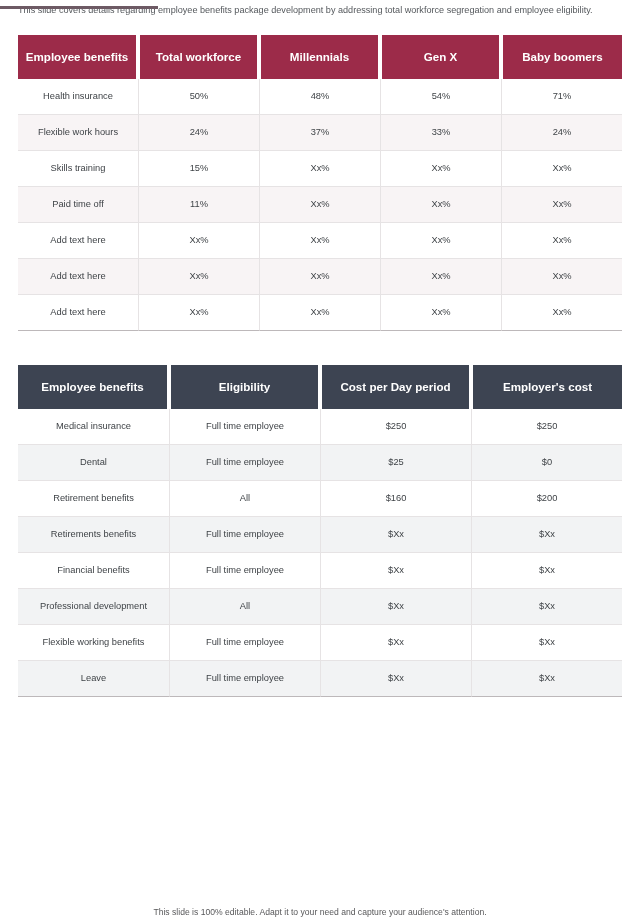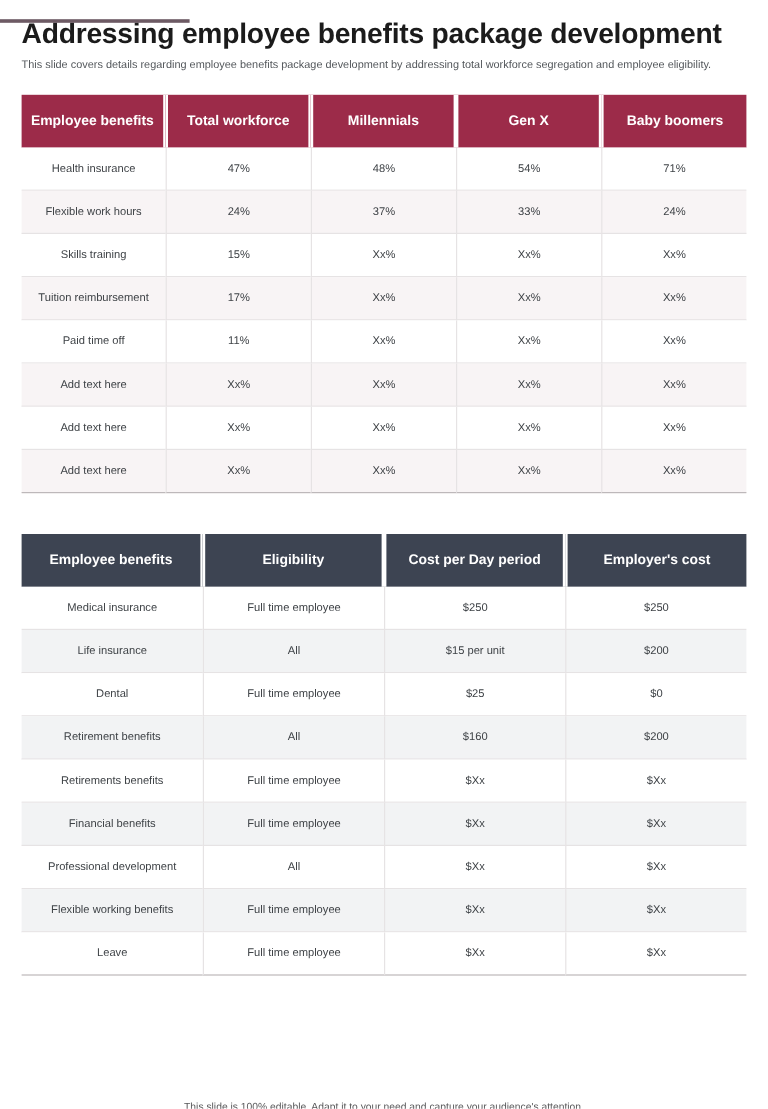--- a/index.html
+++ b/index.html
@@ -116,21 +116,20 @@
     color: #58585a;
   }
 </style>
 </head>
 <body>
 
 <div class="slide">
 
   <div class="top-rule"></div>
 
-  <h1 class="title">Addressing employee benefits package development</h1>
   <p class="subtitle">This slide covers details regarding employee benefits package development by addressing total workforce segregation and employee eligibility.</p>
 
   <div class="wrap-1">
     <table class="tbl" id="table-workforce">
       <colgroup>
         <col style="width:120px">
           <col style="width:121px">
           <col style="width:121px">
           <col style="width:121px">
           <col style="width:121px">
@@ -140,42 +139,35 @@
           <th>Employee benefits</th>
           <th>Total workforce</th>
           <th>Millennials</th>
           <th>Gen X</th>
           <th>Baby boomers</th>
         </tr>
       </thead>
       <tbody>
         <tr>
           <td>Health insurance</td>
-          <td>47%</td>
+          <td>50%</td>
           <td>48%</td>
           <td>54%</td>
           <td>71%</td>
         </tr>
         <tr>
           <td>Flexible work hours</td>
           <td>24%</td>
           <td>37%</td>
           <td>33%</td>
           <td>24%</td>
         </tr>
         <tr>
           <td>Skills training</td>
           <td>15%</td>
-          <td>Xx%</td>
-          <td>Xx%</td>
-          <td>Xx%</td>
-        </tr>
-        <tr>
-          <td>Tuition reimbursement</td>
-          <td>17%</td>
           <td>Xx%</td>
           <td>Xx%</td>
           <td>Xx%</td>
         </tr>
         <tr>
           <td>Paid time off</td>
           <td>11%</td>
           <td>Xx%</td>
           <td>Xx%</td>
           <td>Xx%</td>
@@ -222,26 +214,20 @@
         </tr>
       </thead>
       <tbody>
         <tr>
           <td>Medical insurance</td>
           <td>Full time employee</td>
           <td>$250</td>
           <td>$250</td>
         </tr>
         <tr>
-          <td>Life insurance</td>
-          <td>All</td>
-          <td>$15 per unit</td>
-          <td>$200</td>
-        </tr>
-        <tr>
           <td>Dental</td>
           <td>Full time employee</td>
           <td>$25</td>
           <td>$0</td>
         </tr>
         <tr>
           <td>Retirement benefits</td>
           <td>All</td>
           <td>$160</td>
           <td>$200</td>

